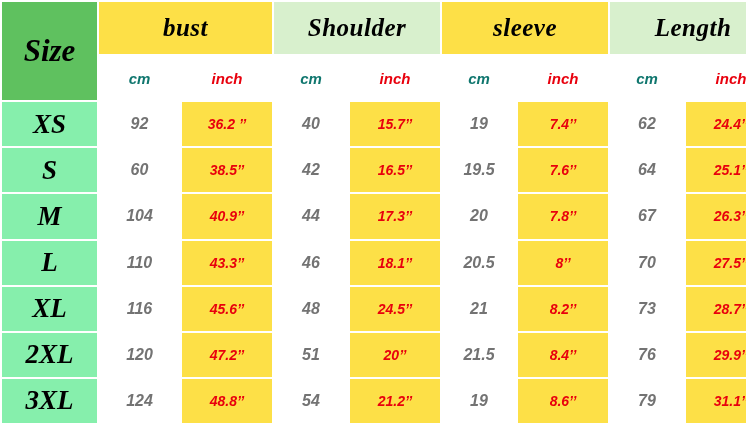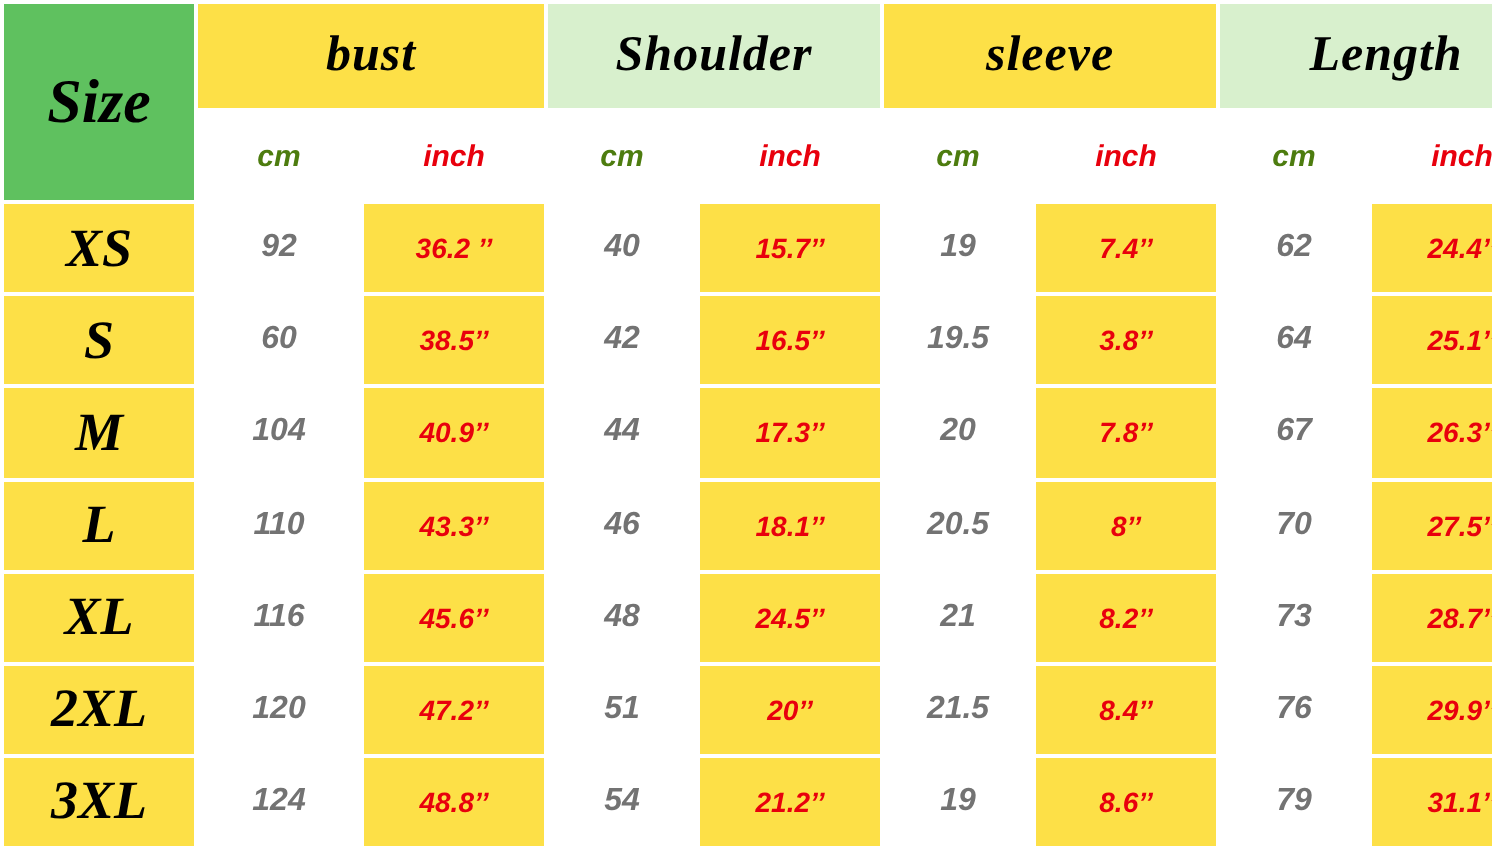--- a/index.html
+++ b/index.html
@@ -34,21 +34,21 @@
   col.c-in     { width: 92px; }
   col.c-cm2    { width: 76px; }
   col.c-in2    { width: 92px; }
   col.c-cm3    { width: 76px; }
   col.c-in3    { width: 92px; }
   col.c-cm4    { width: 76px; }
   col.c-in4    { width: 92px; }
 
   
   .green-dark   { background: #5fc15f; }
-  .green-mid    { background: #fde047; }
+  .green-mid    { background: #86efac; }
   .green-light  { background: #fde047; }
   .green-pale   { background: #d8f0cd; margin-top: 20px; }
   .white-cell   { background: #ffffff; }
 
   
   .hdr-size {
     font-family: "Liberation Serif", serif;
     font-weight: bold;
     font-size: 31px;
     color: #000000;
@@ -57,21 +57,21 @@
     font-family: "Liberation Serif", serif;
     font-weight: bold;
     font-size: 25px;
     color: #000000;
     letter-spacing: 0.5px;
   }
   .sub-cm {
     font-family: "Liberation Sans", sans-serif;
     font-weight: bold;
     font-size: 15px;
-    color: #4d7c0f;
+    color: #0f766e;
   }
   .sub-inch {
     font-family: "Liberation Sans", sans-serif;
     font-weight: bold;
     font-size: 15px;
     color: #e8000d;
   }
   .size-label {
     font-family: "Liberation Serif", serif;
     font-weight: bold;
@@ -159,21 +159,21 @@
         <td class="green-light val-in">24.4’’</td>
       </tr>
 
       <tr class="row-h-data">
         <td class="green-mid size-label">S</td>
         <td class="white-cell val-cm">60</td>
         <td class="green-light val-in">38.5’’</td>
         <td class="white-cell val-cm">42</td>
         <td class="green-light val-in">16.5’’</td>
         <td class="white-cell val-cm">19.5</td>
-        <td class="green-light val-in">3.8’’</td>
+        <td class="green-light val-in">7.6’’</td>
         <td class="white-cell val-cm">64</td>
         <td class="green-light val-in">25.1’’</td>
       </tr>
 
       <tr class="row-h-data">
         <td class="green-mid size-label">M</td>
         <td class="white-cell val-cm">104</td>
         <td class="green-light val-in">40.9’’</td>
         <td class="white-cell val-cm">44</td>
         <td class="green-light val-in">17.3’’</td>

